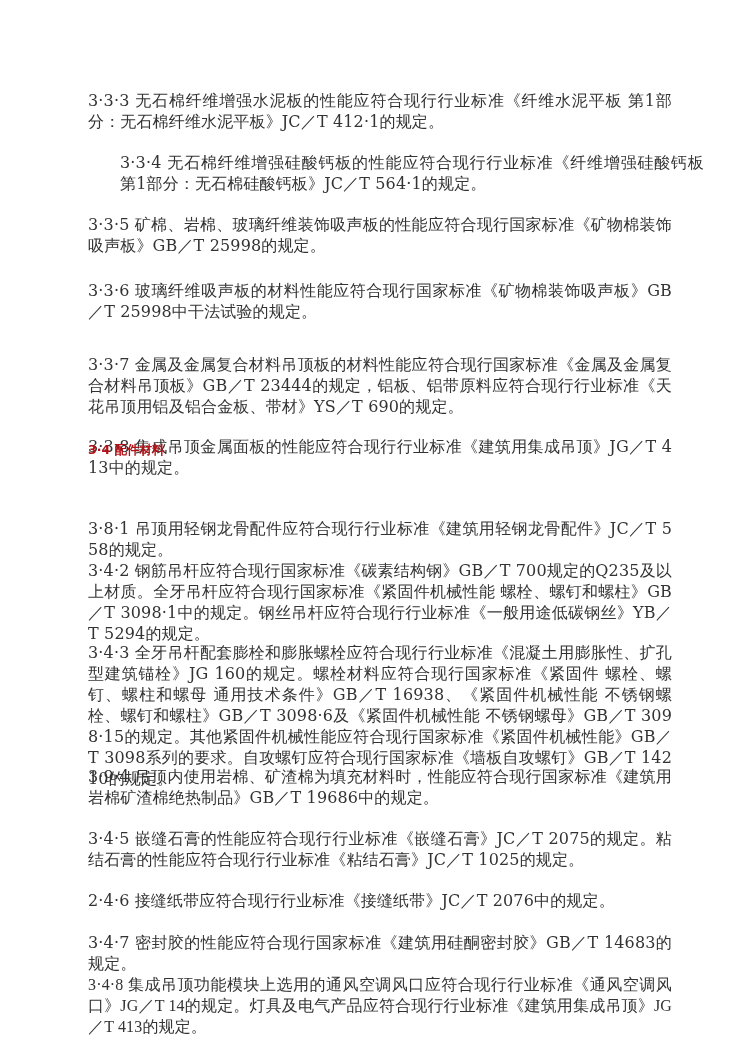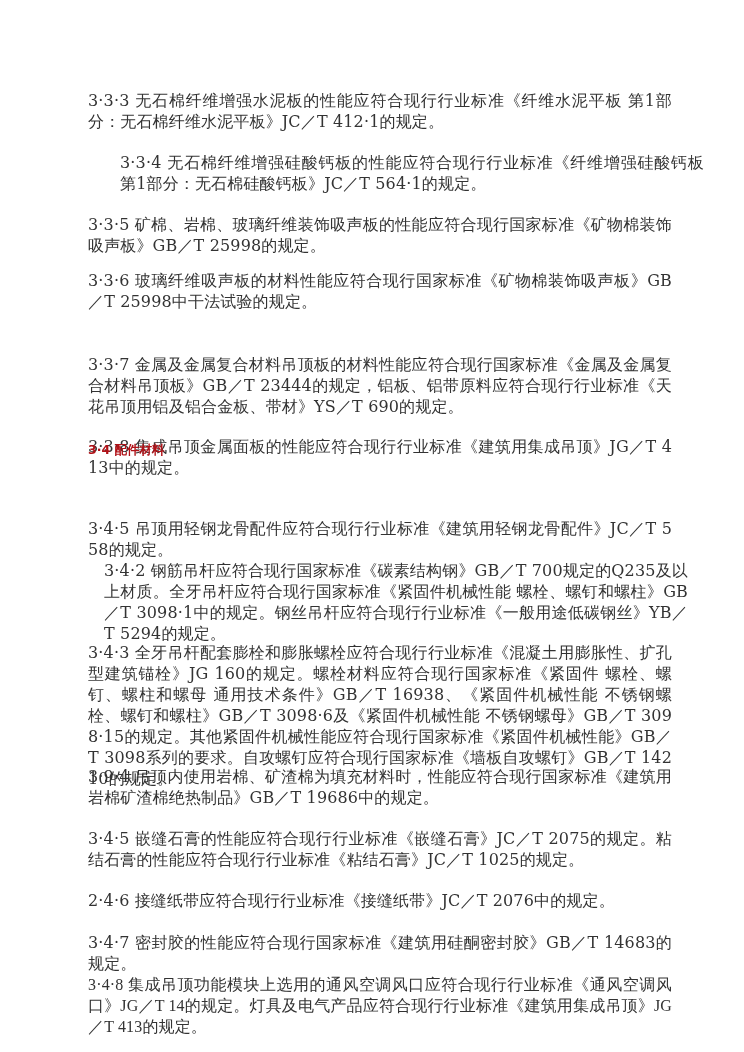--- a/index.html
+++ b/index.html
@@ -12,27 +12,27 @@
              font-family: "DejaVu Sans", "Liberation Sans", sans-serif;
              font-weight: bold; font-size: 12.5px; color: #b01218; }
 </style>
 </head>
 <body>
 
 <div class="page">
   <p class="para" style="position:absolute;top:0;width:584px;">3·3·3 无石棉纤维增强水泥板的性能应符合现行行业标准《纤维水泥平板 第1部分：无石棉纤维水泥平板》JC／T 412·1的规定。</p>
   <p class="para" style="position:absolute;top:62px;width:584px;margin-left:32px;">3·3·4 无石棉纤维增强硅酸钙板的性能应符合现行行业标准《纤维增强硅酸钙板 第1部分：无石棉硅酸钙板》JC／T 564·1的规定。</p>
   <p class="para" style="position:absolute;top:124px;width:584px;">3·3·5 矿棉、岩棉、玻璃纤维装饰吸声板的性能应符合现行国家标准《矿物棉装饰吸声板》GB／T 25998的规定。</p>
-  <p class="para" style="position:absolute;top:180px;width:584px;">3·3·6 玻璃纤维吸声板的材料性能应符合现行国家标准《矿物棉装饰吸声板》GB／T 25998中干法试验的规定。</p>
+  <p class="para" style="position:absolute;top:190px;width:584px;">3·3·6 玻璃纤维吸声板的材料性能应符合现行国家标准《矿物棉装饰吸声板》GB／T 25998中干法试验的规定。</p>
   <p class="para" style="position:absolute;top:264px;width:584px;">3·3·7 金属及金属复合材料吊顶板的材料性能应符合现行国家标准《金属及金属复合材料吊顶板》GB／T 23444的规定，铝板、铝带原料应符合现行行业标准《天花吊顶用铝及铝合金板、带材》YS／T 690的规定。</p>
   <p class="para" style="position:absolute;top:330px;width:584px;margin-top:16px;">3·3·8 集成吊顶金属面板的性能应符合现行行业标准《建筑用集成吊顶》JG／T 413中的规定。</p>
 
   <div class="heading" style="top:352px;">3·4 配件材料</div>
 
-  <p class="para" style="position:absolute;top:428px;width:584px;">3·4·5 吊顶用轻钢龙骨配件应符合现行行业标准《建筑用轻钢龙骨配件》JC／T 558的规定。</p>
-  <p class="para" style="position:absolute;top:470px;width:584px;margin-left:16px;">3·4·2 钢筋吊杆应符合现行国家标准《碳素结构钢》GB／T 700规定的Q235及以上材质。全牙吊杆应符合现行国家标准《紧固件机械性能 螺栓、螺钉和螺柱》GB／T 3098·1中的规定。钢丝吊杆应符合现行行业标准《一般用途低碳钢丝》YB／T 5294的规定。</p>
+  <p class="para" style="position:absolute;top:428px;width:584px;">3·8·1 吊顶用轻钢龙骨配件应符合现行行业标准《建筑用轻钢龙骨配件》JC／T 558的规定。</p>
+  <p class="para" style="position:absolute;top:470px;width:584px;">3·4·2 钢筋吊杆应符合现行国家标准《碳素结构钢》GB／T 700规定的Q235及以上材质。全牙吊杆应符合现行国家标准《紧固件机械性能 螺栓、螺钉和螺柱》GB／T 3098·1中的规定。钢丝吊杆应符合现行行业标准《一般用途低碳钢丝》YB／T 5294的规定。</p>
   <p class="para" style="position:absolute;top:552px;width:584px;">3·4·3 全牙吊杆配套膨栓和膨胀螺栓应符合现行行业标准《混凝土用膨胀性、扩孔型建筑锚栓》JG 160的规定。螺栓材料应符合现行国家标准《紧固件 螺栓、螺钉、螺柱和螺母 通用技术条件》GB／T 16938、《紧固件机械性能 不锈钢螺栓、螺钉和螺柱》GB／T 3098·6及《紧固件机械性能 不锈钢螺母》GB／T 3098·15的规定。其他紧固件机械性能应符合现行国家标准《紧固件机械性能》GB／T 3098系列的要求。自攻螺钉应符合现行国家标准《墙板自攻螺钉》GB／T 14210的规定。</p>
   <p class="para" style="position:absolute;top:676px;width:584px;">3·9·4 吊顶内使用岩棉、矿渣棉为填充材料时，性能应符合现行国家标准《建筑用岩棉矿渣棉绝热制品》GB／T 19686中的规定。</p>
   <p class="para" style="position:absolute;top:738px;width:584px;">3·4·5 嵌缝石膏的性能应符合现行行业标准《嵌缝石膏》JC／T 2075的规定。粘结石膏的性能应符合现行行业标准《粘结石膏》JC／T 1025的规定。</p>
   <p class="para" style="position:absolute;top:800px;width:584px;">2·4·6 接缝纸带应符合现行行业标准《接缝纸带》JC／T 2076中的规定。</p>
   <p class="para" style="position:absolute;top:842px;width:584px;">3·4·7 密封胶的性能应符合现行国家标准《建筑用硅酮密封胶》GB／T 14683的规定。</p>
   <p class="para" style="position:absolute;top:884px;width:584px;font-family:Liberation Serif, serif;">3·4·8 集成吊顶功能模块上选用的通风空调风口应符合现行行业标准《通风空调风口》JG／T 14的规定。灯具及电气产品应符合现行行业标准《建筑用集成吊顶》JG／T 413的规定。</p>
 </div>
 
 </body></html>

